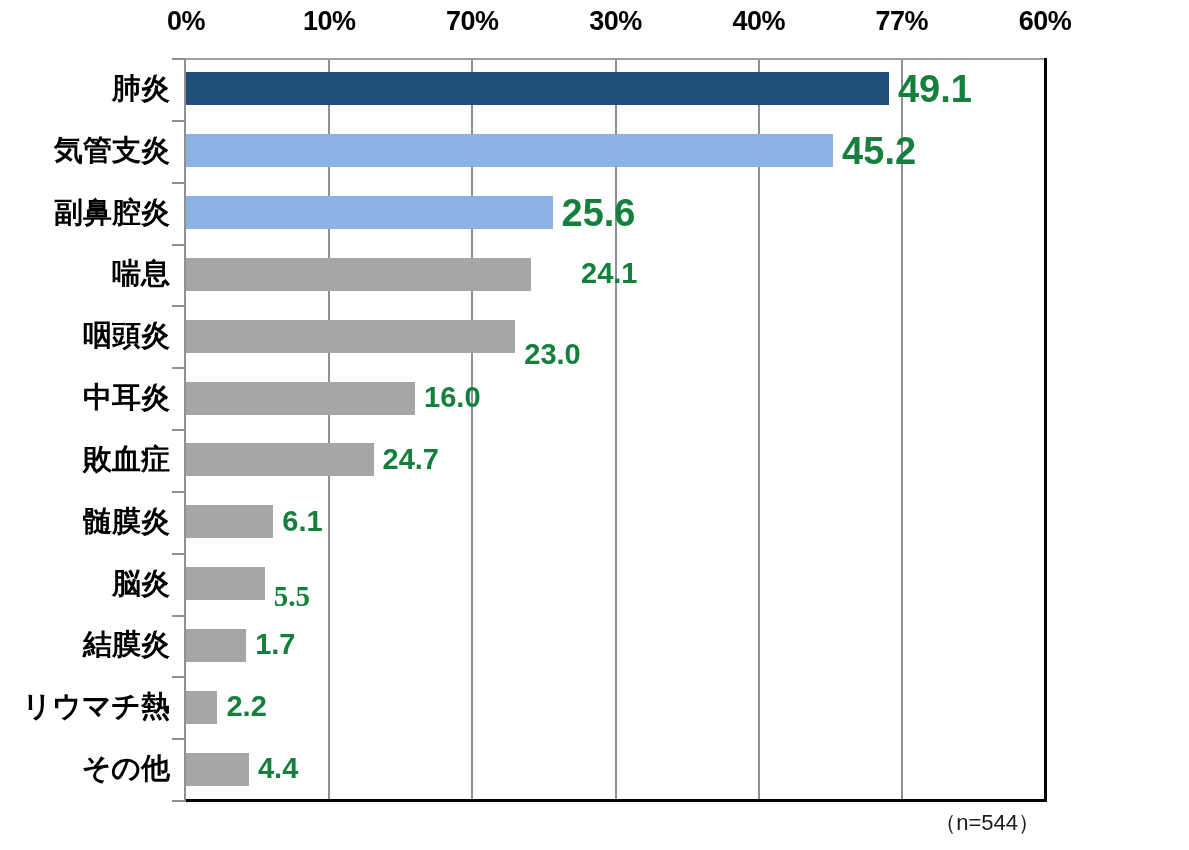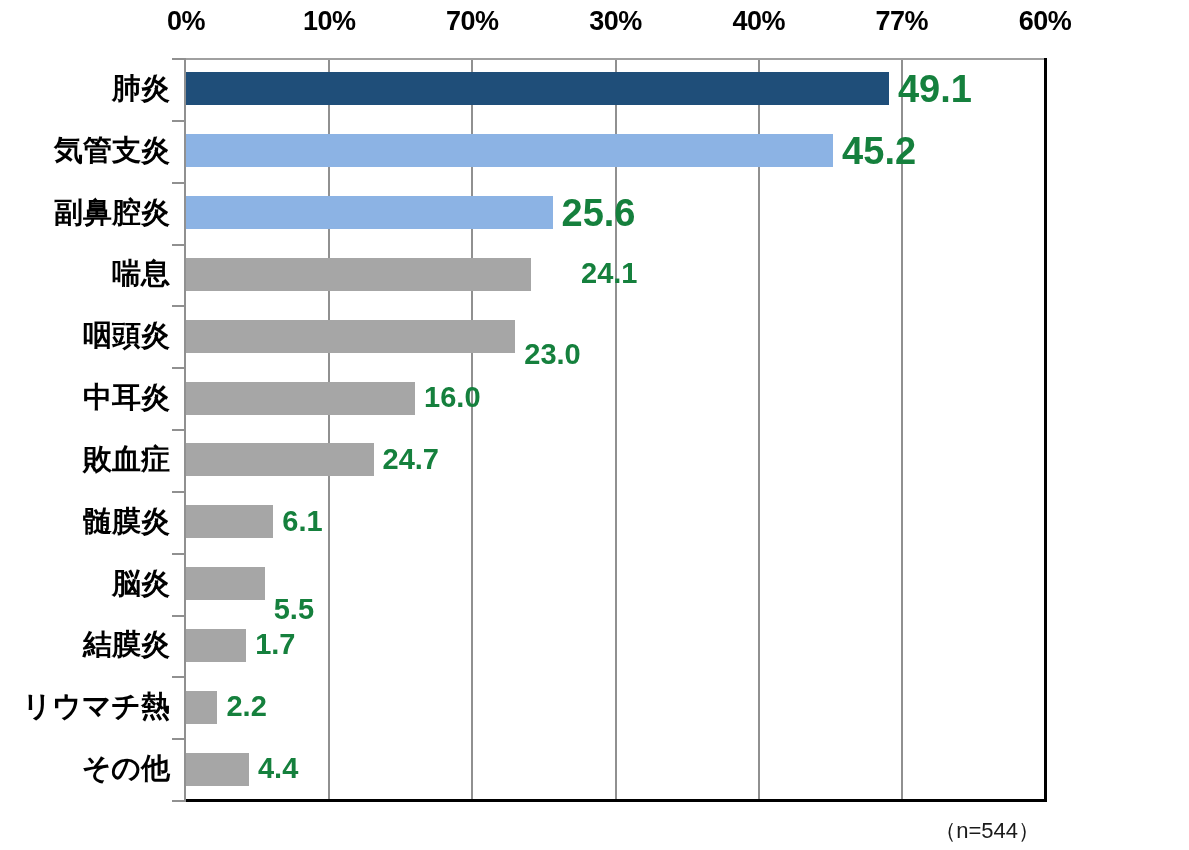--- a/index.html
+++ b/index.html
@@ -111,21 +111,20 @@
   .bar-value.small { font-size: 29px; }
 
   .footnote {
     position: absolute;
     left: 1040px;
     top: 808px;
     transform: translateX(-100%);
     font-size: 22px;
     white-space: nowrap;
     color: #1a1a1a;
-    margin-top: 8px;
   }
 </style>
 </head>
 <body>
 
 <div id="chart-root">
 
   <div id="xtick-labels">
       <div class="xtick-label" style="left: 186px;">0%</div>
       <div class="xtick-label" style="left: 329.167px;">10%</div>
@@ -191,21 +190,21 @@
       <div class="bar-value small" style="left: 549px; top: 259.417px; margin-left: 32px;">24.1</div>
       <div class="bar" style="left: 186px; top: 319.75px; width: 329.283px; height: 33px; background: rgb(166, 166, 166);"></div>
       <div class="bar-value small" style="left: 524.283px; top: 340px;">23.0</div>
       <div class="bar" style="left: 186px; top: 381.583px; width: 229.067px; height: 33px; background: rgb(166, 166, 166);"></div>
       <div class="bar-value small" style="left: 424.067px; top: 383.083px;">16.0</div>
       <div class="bar" style="left: 186px; top: 443.417px; width: 187.548px; height: 33px; background: rgb(166, 166, 166);"></div>
       <div class="bar-value small" style="left: 382.548px; top: 444.917px;">24.7</div>
       <div class="bar" style="left: 186px; top: 505.25px; width: 87.3317px; height: 33px; background: rgb(166, 166, 166);"></div>
       <div class="bar-value small" style="left: 282.332px; top: 506.75px;">6.1</div>
       <div class="bar" style="left: 186px; top: 567.083px; width: 78.7417px; height: 33px; background: rgb(166, 166, 166);"></div>
-      <div class="bar-value small" style="left: 273.742px; top: 595px;">5.5</div>
+      <div class="bar-value small" style="left: 273.742px; top: 582px; font-family: Liberation Serif, serif;">5.5</div>
       <div class="bar" style="left: 186px; top: 628.917px; width: 60.13px; height: 33px; background: rgb(166, 166, 166);"></div>
       <div class="bar-value small" style="left: 255.13px; top: 630.417px;">1.7</div>
       <div class="bar" style="left: 186px; top: 690.75px; width: 31.4967px; height: 33px; background: rgb(166, 166, 166);"></div>
       <div class="bar-value small" style="left: 226.497px; top: 692.25px;">2.2</div>
       <div class="bar" style="left: 186px; top: 752.583px; width: 62.9933px; height: 33px; background: rgb(166, 166, 166);"></div>
       <div class="bar-value small" style="left: 257.993px; top: 754.083px;">4.4</div>
     </div>
 
   <div class="footnote">（n=544）</div>
 </div>

